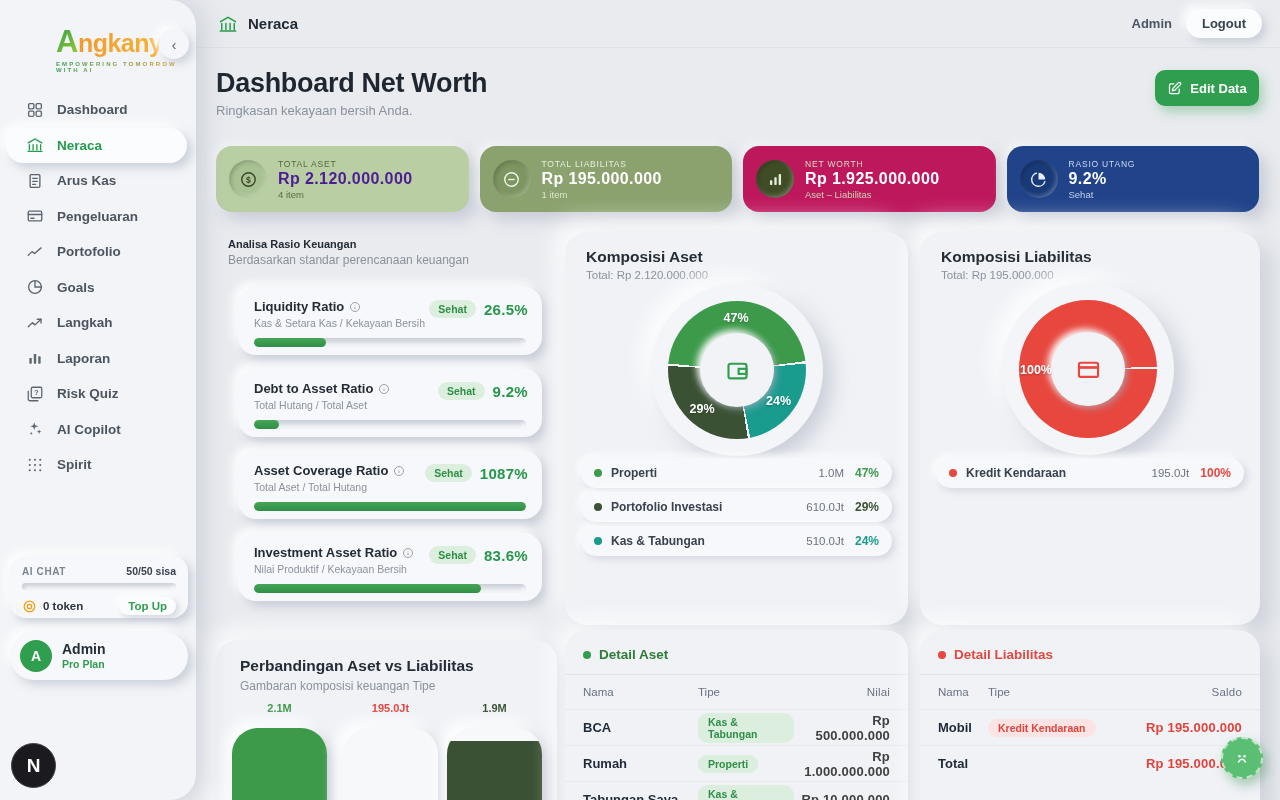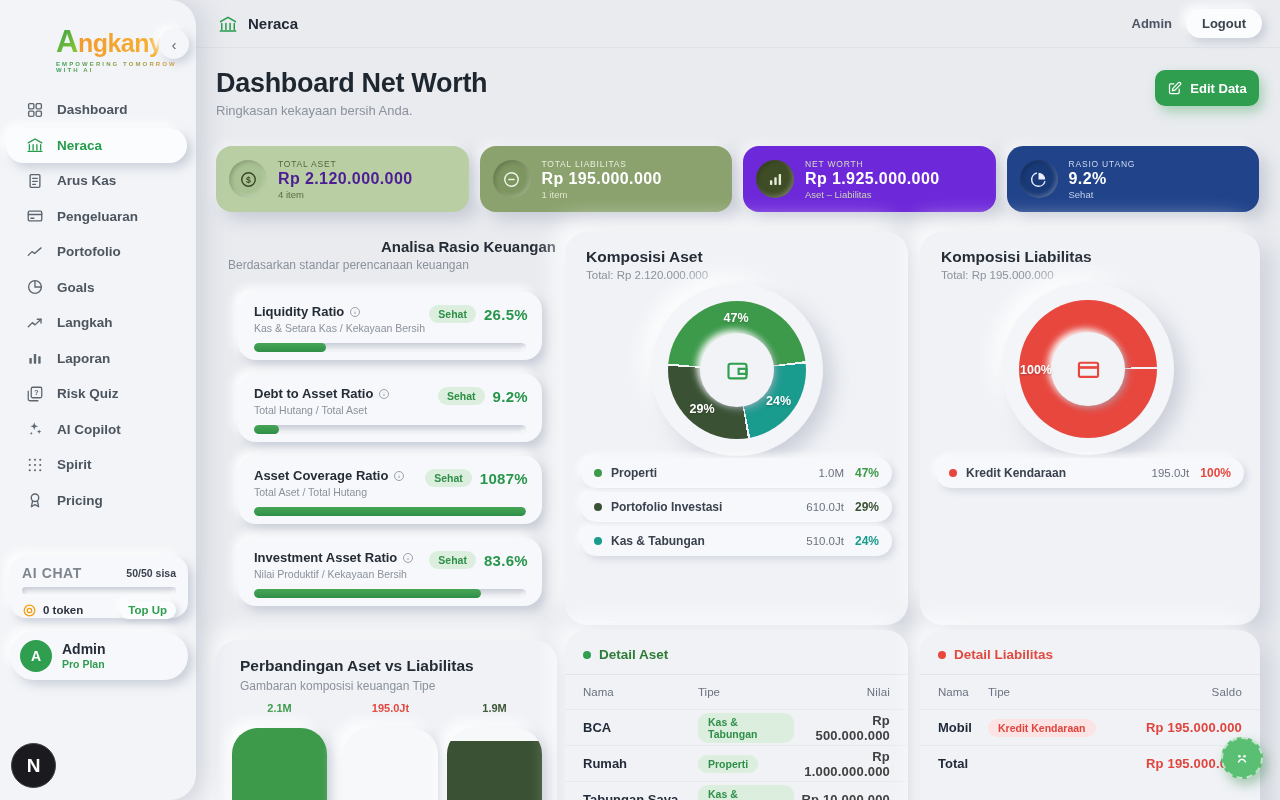--- a/index.html
+++ b/index.html
@@ -28,21 +28,21 @@
   .nav-item { position:relative; height:35.5px; display:flex; align-items:center; gap:13px; padding-left:26px;
               color:#4c555f; font-size:13.5px; font-weight:600; cursor:pointer; }
   .nav-item .nicon { width:18px; height:18px; display:flex; color:#5d6670; }
   .nav-item.active { background:#fbfcfe; border-radius:18px; margin:0 9px 0 6px; padding-left:20px;
                      box-shadow:5px 5px 10px rgba(168,175,191,.5), -5px -5px 10px #fff; color:#259c4c; font-weight:700; }
   .nav-item.active .nicon { color:#259c4c; }
   svg { display:block; }
 
   .ai-chat-card { position:absolute; left:10px; top:556px; width:178px; height:62px; background:#f7f8fb; border-radius:16px; padding:9px 12px 0; }
   .ai-row { display:flex; justify-content:space-between; align-items:center; }
-  .ai-title { font-size:14px; font-weight:700; letter-spacing:.6px; color:#7d858f; }
+  .ai-title { font-size:10px; font-weight:700; letter-spacing:.6px; color:#7d858f; }
   .ai-quota { font-size:10.5px; font-weight:700; color:#39424e; }
   .ai-track { margin-top:6px; height:7px; border-radius:4px; background:#e3e5ea;
               box-shadow:inset 2px 2px 4px rgba(168,175,191,.5), inset -2px -2px 4px #fff; }
   .ai-row2 { margin-top:7px; display:flex; align-items:center; gap:6px; }
   .token-text { font-size:11.5px; font-weight:700; color:#2c333d; flex:1; }
   .topup-btn { border:none; background:#fbfcfe; color:#2f9e4e; font-weight:700; font-size:11.5px; padding:3px 9px;
                border-radius:10px; cursor:pointer; box-shadow:3px 3px 6px rgba(168,175,191,.45), -3px -3px 6px #fff; }
 
   .profile-card { position:absolute; left:10px; top:632px; width:178px; height:48px; background:#f7f8fb; border-radius:24px;
                   display:flex; align-items:center; gap:10px; padding-left:10px; cursor:pointer; }
@@ -85,21 +85,21 @@
   .sc1 .stat-label { color:#55663c; } .sc1 .stat-value { color:#4c1d95; } .sc1 .stat-sub { color:#5d6c45; }
   .sc2 .stat-icon { background:#7d9560; color:#f2f5e9; }
   .sc2 .stat-label { color:#e8eedd; } .sc2 .stat-value { color:#fff; } .sc2 .stat-sub { color:#dde5cd; }
   .sc3 .stat-icon { background:#3f4d26; color:#e9eedb; }
   .sc3 .stat-label { color:#d6ddc2; } .sc3 .stat-value { color:#fff; } .sc3 .stat-sub { color:#ccd5b4; }
   .sc4 .stat-icon { background:#193a78; color:#e8eefb; }
   .sc4 .stat-label { color:#cdd9f0; } .sc4 .stat-value { color:#fff; } .sc4 .stat-sub { color:#c2d0ea; }
 
   
   .ratio-section { position:absolute; left:216px; top:238px; width:340px; }
-  .sec-title { margin-left:12px; font-size:15px; font-weight:800; color:#242c36;text-align:right; }
+  .sec-title { margin-left:12px; font-size:11px; font-weight:800; color:#242c36; }
   .sec-sub { margin:3px 0 20px 12px; font-size:12px; color:#8b929c; }
   .ratio-card { position:relative; margin:0 0 14px 22px; width:304px; height:68px; background:#f7f8fb; border-radius:18px; padding:12px 14px 0 16px; }
   .ratio-name { display:flex; align-items:center; gap:5px; font-size:13px; font-weight:700; color:#242c36; }
   .ratio-formula { margin-top:3px; font-size:10.5px; color:#8b929c; }
   .ratio-right { position:absolute; right:14px; top:13px; display:flex; align-items:center; gap:8px; }
   .badge-sehat { background:#dcefdf; color:#2f8f47; font-size:10.5px; font-weight:700; padding:3px 9px; border-radius:10px; }
   .ratio-value { font-size:15px; font-weight:800; color:#27964a; letter-spacing:.3px; }
   .ratio-track { position:absolute; left:16px; right:16px; bottom:8px; height:9px; border-radius:5px; background:#e3e5ea;
                  box-shadow:inset 2px 2px 4px rgba(168,175,191,.55), inset -2px -2px 4px #fff; overflow:hidden; }
   .ratio-fill { height:100%; border-radius:5px; background:linear-gradient(180deg,#46a555,#2f8f47); }
@@ -283,29 +283,20 @@
               <circle cx="5" cy="12" r="1.4"></circle>
               <circle cx="12" cy="12" r="1.4"></circle>
               <circle cx="19" cy="12" r="1.4"></circle>
               <circle cx="5" cy="19" r="1.4"></circle>
               <circle cx="12" cy="19" r="1.4"></circle>
               <circle cx="19" cy="19" r="1.4"></circle>
             </svg>
           </span>
         <span class="nlabel">Spirit</span>
       </div>
-      <div class="nav-item">
-        <span class="nicon">
-            <svg viewBox="0 0 24 24" width="18" height="18" fill="none" stroke="currentColor" stroke-width="1.8" stroke-linecap="round" stroke-linejoin="round">
-              <circle cx="12" cy="9" r="5"></circle>
-              <path d="M8.8 13.2L7.2 21l4.8-2.8L16.8 21l-1.6-7.8"></path>
-            </svg>
-          </span>
-        <span class="nlabel">Pricing</span>
-      </div>
     </nav>
 
     <div class="ai-chat-card sh-sm">
       <div class="ai-row">
         <span class="ai-title">AI CHAT</span>
         <span class="ai-quota">50/50 sisa</span>
       </div>
       <div class="ai-track"></div>
       <div class="ai-row2">
         <span>
@@ -379,21 +370,21 @@
             <circle cx="12" cy="12" r="8.5"></circle>
             <path d="M8 12h8"></path>
           </svg>
         </span>
       <span>
         <div class="stat-label">TOTAL LIABILITAS</div>
         <div class="stat-value">Rp 195.000.000</div>
         <div class="stat-sub">1 item</div>
       </span>
     </div>
-    <div class="stat-card sc3" style="background: #6d28d9;">
+    <div class="stat-card sc3" style="background: #be185d;">
       <span class="stat-icon">
           <svg viewBox="0 0 24 24" width="19" height="19" fill="currentColor">
             <rect x="5" y="13" width="3" height="6" rx="1"></rect>
             <rect x="10.5" y="9" width="3" height="10" rx="1"></rect>
             <rect x="16" y="5" width="3" height="14" rx="1"></rect>
           </svg>
         </span>
       <span>
         <div class="stat-label">NET WORTH</div>
         <div class="stat-value">Rp 1.925.000.000</div>

